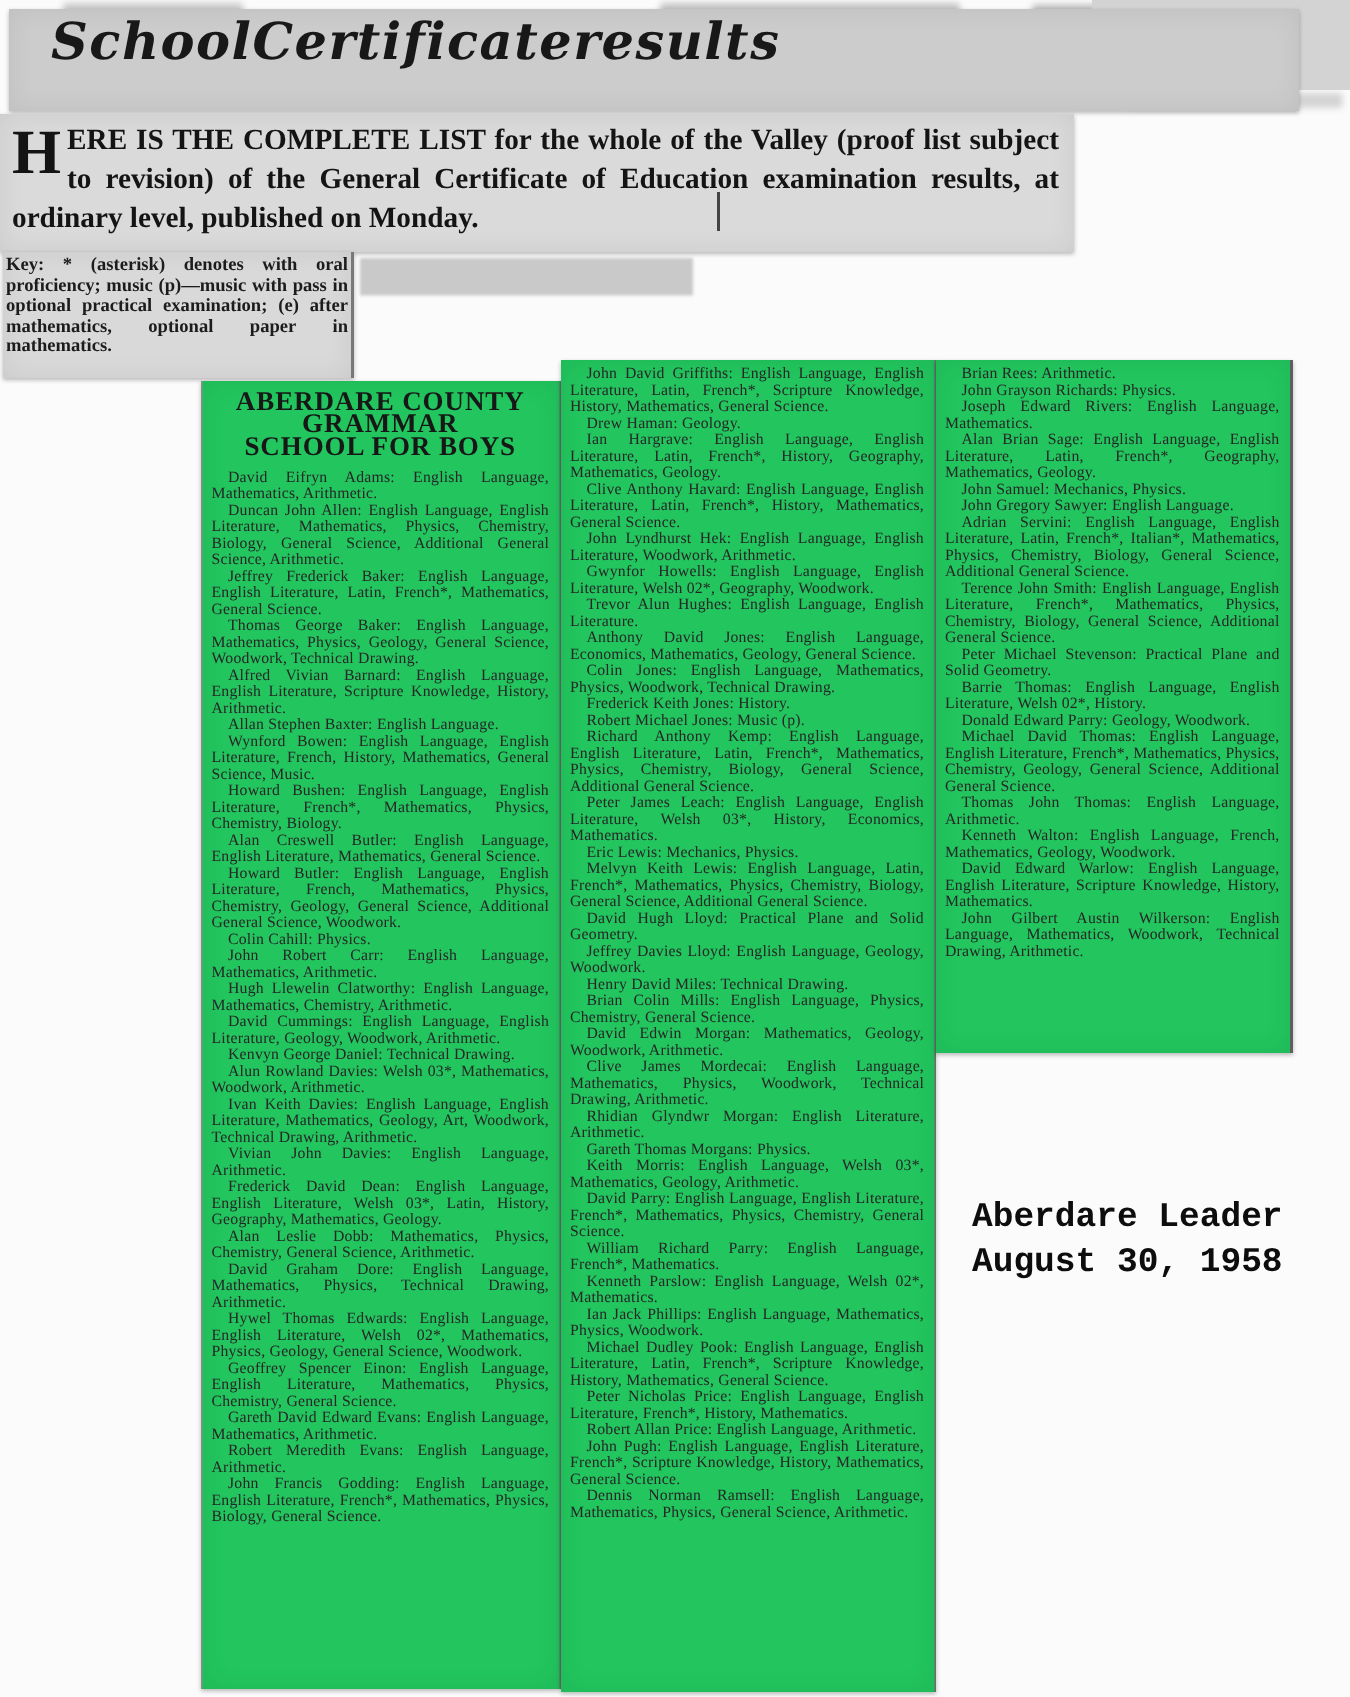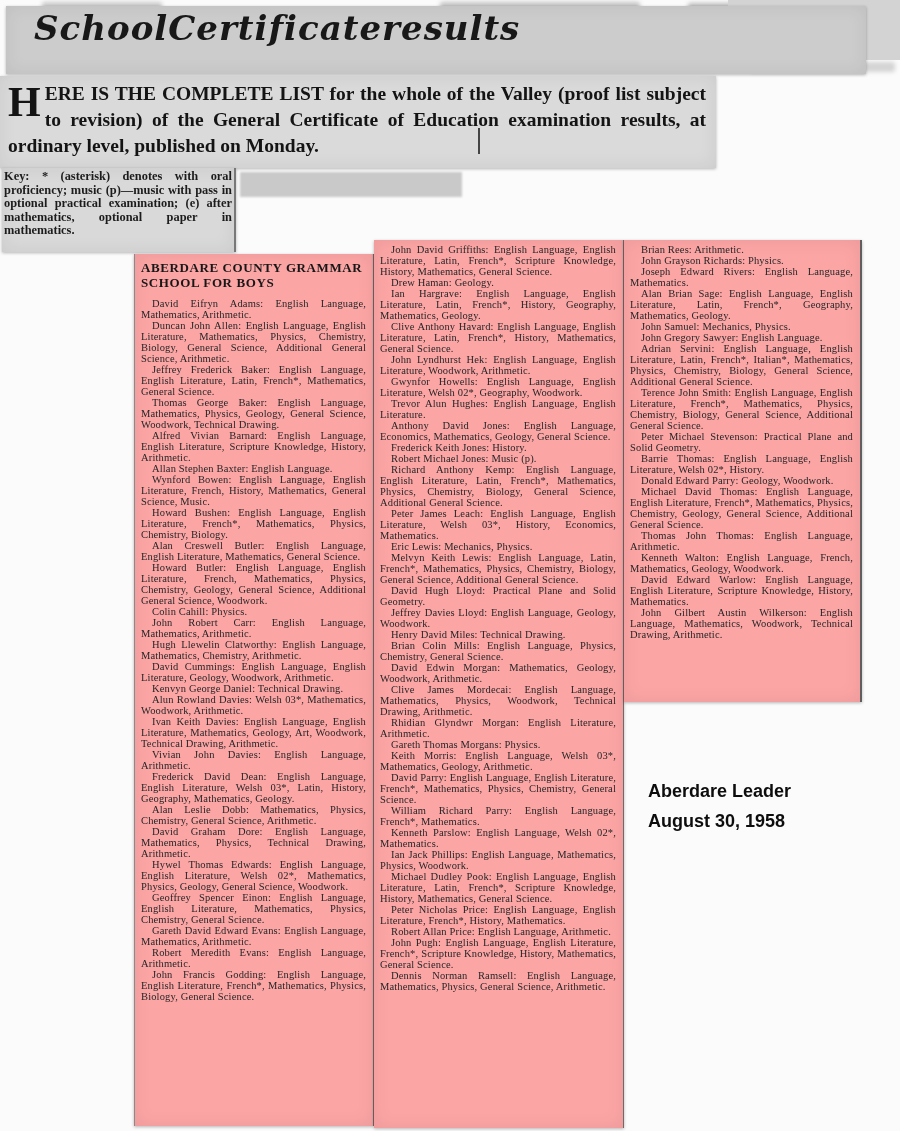--- a/index.html
+++ b/index.html
@@ -1,21 +1,21 @@
 <!DOCTYPE html>
 <html><head>
 <meta charset="utf-8">
 <style>
   html,body{margin:0;padding:0;}
   body{
     width:900px;height:1131px;position:relative;overflow:hidden;
     background:#fbfbfb;
     font-family:"Liberation Serif", serif;
   }
-  .clip{position:absolute;background:#fca5a5;box-shadow:0 1px 3px rgba(0,0,0,.28), inset 0 0 18px rgba(0,0,0,.07);}
+  .clip{position:absolute;background:#22c55e;box-shadow:0 1px 3px rgba(0,0,0,.28), inset 0 0 18px rgba(0,0,0,.07);}
   
   .headline-strip{left:6px;top:6px;width:860px;height:68px;background:#cccccc;}
   .headline{
     display:flex;justify-content:flex-start;align-items:baseline;
     padding:2px 24px 0 28px;
     font-family:"DejaVu Serif", serif;font-style:italic;font-weight:bold;
     font-size:34px;color:#181818;letter-spacing:1px;
   }
   .headline-frag-right{left:728px;top:0;width:172px;height:60px;background:#d3d3d3;box-shadow:none;}
   .smudge{position:absolute;filter:blur(2px);border-radius:2px;}
@@ -40,30 +40,30 @@
   
   .news-col{
     color:#262626;font-size:10.5px;line-height:11px;
     text-align:justify;letter-spacing:0.15px;
     padding:4px 7px 4px 6px;box-sizing:border-box;overflow:hidden;
   }
   .col-1{left:134px;top:254px;width:240px;height:872px;border-left:1px solid #8a8a8a;border-right:1px solid #6b6b6b;}
   .col-2{left:374px;top:240px;width:250px;height:888px;border-right:1px solid #6b6b6b;}
   .col-3{left:624px;top:240px;width:238px;height:462px;border-right:2px solid #5f5f5f;}
   .school-header{
-    font-weight:bold;font-size:13px;line-height:15px;
+    text-align:center;font-weight:bold;font-size:18px;line-height:15px;
     letter-spacing:0.6px;margin:2px 0 8px 0;color:#171717;
   }
   .school-header span{display:block;}
   .entry{margin:0;text-indent:11px;}
   
   .caption{
-    position:absolute;left:648px;top:776px;
-    font-family:Liberation Sans, sans-serif;font-weight:600;
-    font-size:18px;line-height:30px;color:#0d0d0d;
+    position:absolute;left:648px;top:796px;
+    font-family:Liberation Mono, monospace;font-weight:600;
+    font-size:23px;line-height:30px;color:#0d0d0d;
   }
   .caption span{display:block;}
 </style>
 </head>
 <body>
 
 <div class="smudge" style="left:42px;top:2px;width:120px;height:13px;background:#8f8f8f;opacity:.45;"></div>
 <div class="smudge" style="left:440px;top:2px;width:200px;height:15px;background:#8f8f8f;opacity:.5;"></div>
 <div class="smudge" style="left:688px;top:3px;width:140px;height:14px;background:#8a8a8a;opacity:.55;"></div>
 <div class="smudge" style="left:760px;top:26px;width:120px;height:12px;background:#9f9f9f;opacity:.35;"></div>
@@ -127,20 +127,21 @@
 <div class="clip news-col col-2">
   <div>
       <p class="entry"><span>John David Griffiths: </span><span>English Language, English Literature, Latin, French*, Scripture Knowledge, History, Mathematics, General Science.</span></p>
       <p class="entry"><span>Drew Haman: </span><span>Geology.</span></p>
       <p class="entry"><span>Ian Hargrave: </span><span>English Language, English Literature, Latin, French*, History, Geography, Mathematics, Geology.</span></p>
       <p class="entry"><span>Clive Anthony Havard: </span><span>English Language, English Literature, Latin, French*, History, Mathematics, General Science.</span></p>
       <p class="entry"><span>John Lyndhurst Hek: </span><span>English Language, English Literature, Woodwork, Arithmetic.</span></p>
       <p class="entry"><span>Gwynfor Howells: </span><span>English Language, English Literature, Welsh 02*, Geography, Woodwork.</span></p>
       <p class="entry"><span>Trevor Alun Hughes: </span><span>English Language, English Literature.</span></p>
       <p class="entry"><span>Anthony David Jones: </span><span>English Language, Economics, Mathematics, Geology, General Science.</span></p>
+      <p class="entry"><span>Colin Jones: </span><span>English Language, Mathematics, Physics, Woodwork, Technical Drawing.</span></p>
       <p class="entry"><span>Frederick Keith Jones: </span><span>History.</span></p>
       <p class="entry"><span>Robert Michael Jones: </span><span>Music (p).</span></p>
       <p class="entry"><span>Richard Anthony Kemp: </span><span>English Language, English Literature, Latin, French*, Mathematics, Physics, Chemistry, Biology, General Science, Additional General Science.</span></p>
       <p class="entry"><span>Peter James Leach: </span><span>English Language, English Literature, Welsh 03*, History, Economics, Mathematics.</span></p>
       <p class="entry"><span>Eric Lewis: </span><span>Mechanics, Physics.</span></p>
       <p class="entry"><span>Melvyn Keith Lewis: </span><span>English Language, Latin, French*, Mathematics, Physics, Chemistry, Biology, General Science, Additional General Science.</span></p>
       <p class="entry"><span>David Hugh Lloyd: </span><span>Practical Plane and Solid Geometry.</span></p>
       <p class="entry"><span>Jeffrey Davies Lloyd: </span><span>English Language, Geology, Woodwork.</span></p>
       <p class="entry"><span>Henry David Miles: </span><span>Technical Drawing.</span></p>
       <p class="entry"><span>Brian Colin Mills: </span><span>English Language, Physics, Chemistry, General Science.</span></p>

